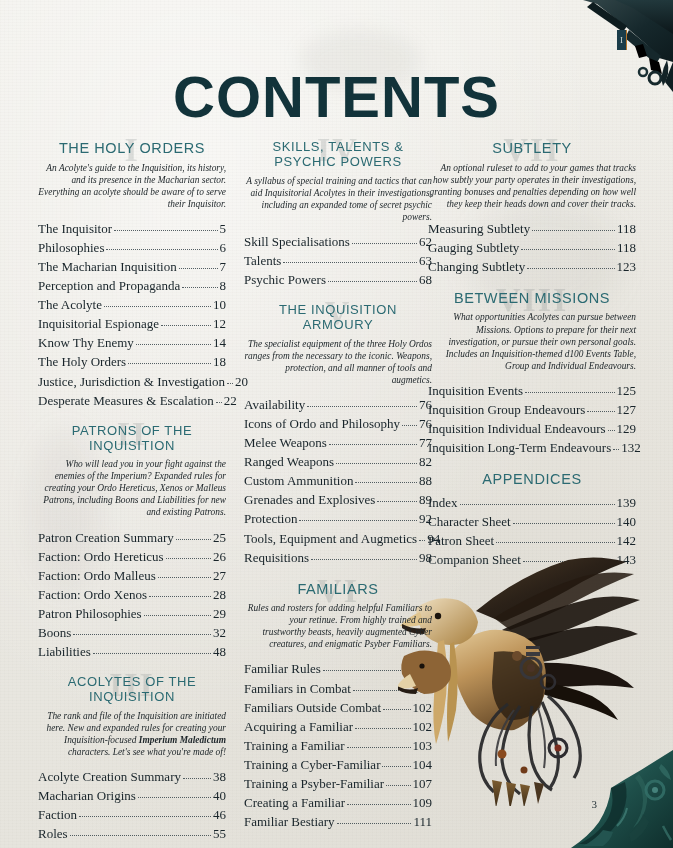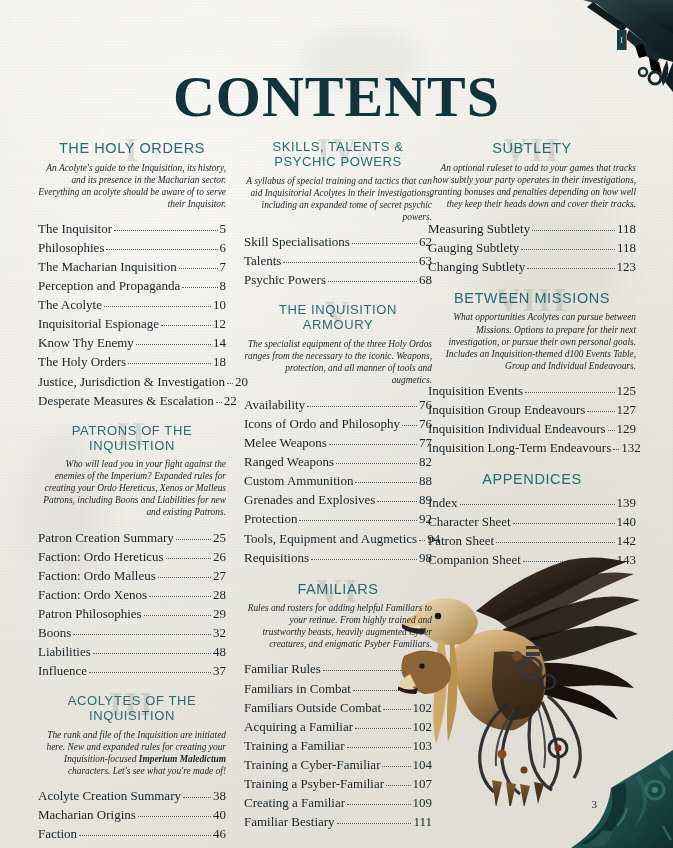--- a/index.html
+++ b/index.html
@@ -21,21 +21,21 @@
     background-image:
       repeating-linear-gradient(0deg, rgba(120,115,105,.045) 0px, rgba(120,115,105,.045) 1px, transparent 1px, transparent 3px),
       repeating-linear-gradient(90deg, rgba(120,115,105,.035) 0px, rgba(120,115,105,.035) 1px, transparent 1px, transparent 4px);
   }
   .smudge{position:absolute;border-radius:50%;pointer-events:none;}
 
   
   .title{
     position:absolute;left:0;right:0;top:68px;text-align:center;
     font-size:58px;line-height:1;letter-spacing:1px;font-weight:bold;
-    color:#12333a;font-family:Liberation Serif, serif;
+    color:#12333a;font-family:Liberation Sans, sans-serif;
   }
 
   
   .cols{position:absolute;left:38px;top:140px;width:600px;}
   .col{position:absolute;top:0;}
   .col-1{left:0px;width:188px;}
   .col-2{left:206px;width:188px;}
   .col-3{left:390px;width:208px;}
 
   .section{margin-bottom:14px;position:relative;}
@@ -229,25 +229,20 @@
             <li>
               <span class="t">Boons</span>
               <span class="dots"></span>
               <span class="pg">32</span>
             </li>
             <li>
               <span class="t">Liabilities</span>
               <span class="dots"></span>
               <span class="pg">48</span>
             </li>
-            <li>
-              <span class="t">Influence</span>
-              <span class="dots"></span>
-              <span class="pg">37</span>
-            </li>
           </ul>
         </div>
         <div class="section">
           <div class="numeral">III</div>
           <h2 class="sec-title small">ACOLYTES OF THE INQUISITION</h2>
           <p class="blurb"><span>The rank and file of the Inquisition are initiated here. New and expanded rules for creating your Inquisition-focused </span><b>Imperium Maledictum</b><span> characters. Let's see what you're made of!</span></p>
           <ul class="toc">
             <li>
               <span class="t">Acolyte Creation Summary</span>
               <span class="dots"></span>

